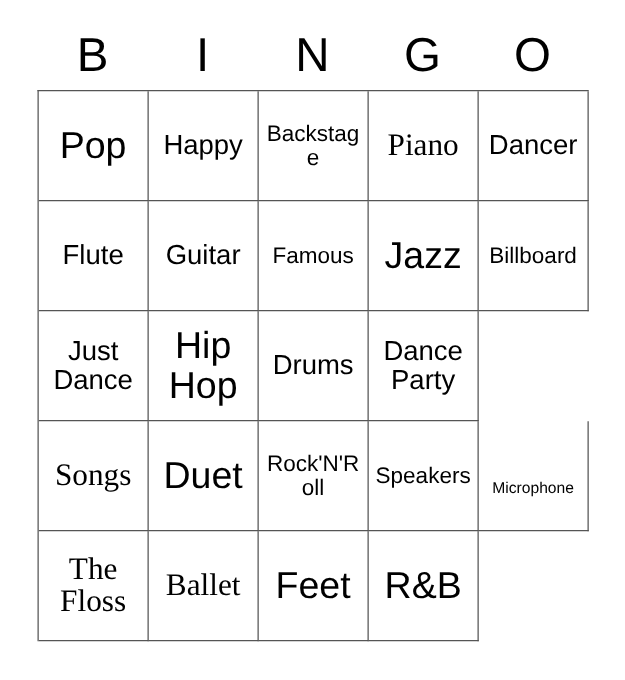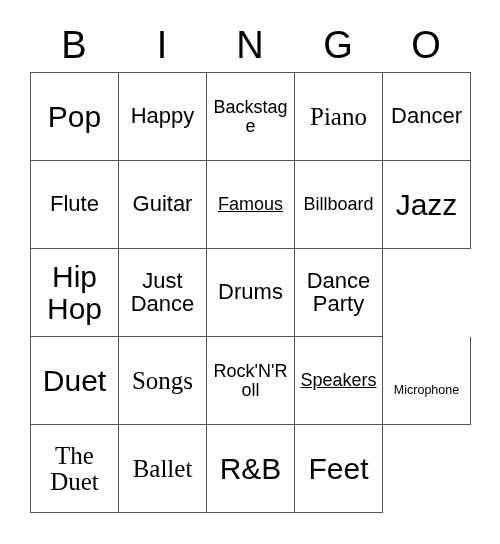--- a/index.html
+++ b/index.html
@@ -68,21 +68,21 @@
     display: block;
     line-height: 1.04;
     color: #000000;
     word-break: break-word;
   }
 
   
   .fs-xl  { font-size: 30px; }
   .fs-lg  { font-size: 25px; font-family: Liberation Serif, serif; }
   .fs-md  { font-size: 22px; }
-  .fs-sm  { font-size: 18px; text-decoration: underline; }
+  .fs-sm  { font-size: 18px; }
   .fs-xs  { font-size: 18px; }
   .fs-xxs { font-size: 12.5px; margin-top: 20px; }
 </style>
 </head>
 <body>
 
 <div id="bingo-card">
 
   <div class="header-row">
     <div class="header-cell">B</div>
@@ -116,69 +116,69 @@
       <div class="cell">
           <span class="cell-text fs-md">Flute</span>
         </div>
       <div class="cell">
           <span class="cell-text fs-md">Guitar</span>
         </div>
       <div class="cell">
           <span class="cell-text fs-sm">Famous</span>
         </div>
       <div class="cell">
-          <span class="cell-text fs-xs">Billboard</span>
+          <span class="cell-text fs-xl">Jazz</span>
         </div>
       <div class="cell">
-          <span class="cell-text fs-xl">Jazz</span>
+          <span class="cell-text fs-xs">Billboard</span>
         </div>
     </div>
 
     <div class="grid-row">
       <div class="cell">
-          <span class="cell-text fs-xl">Hip Hop</span>
+          <span class="cell-text fs-md">Just Dance</span>
         </div>
       <div class="cell">
-          <span class="cell-text fs-md">Just Dance</span>
+          <span class="cell-text fs-xl">Hip Hop</span>
         </div>
       <div class="cell">
           <span class="cell-text fs-md">Drums</span>
         </div>
       <div class="cell">
           <span class="cell-text fs-md">Dance Party</span>
         </div>
     </div>
 
     <div class="grid-row">
       <div class="cell">
-          <span class="cell-text fs-xl">Duet</span>
+          <span class="cell-text fs-lg">Songs</span>
         </div>
       <div class="cell">
-          <span class="cell-text fs-lg">Songs</span>
+          <span class="cell-text fs-xl">Duet</span>
         </div>
       <div class="cell">
           <span class="cell-text fs-xs">Rock'N'Roll</span>
         </div>
       <div class="cell">
           <span class="cell-text fs-sm">Speakers</span>
         </div>
       <div class="cell">
           <span class="cell-text fs-xxs">Microphone</span>
         </div>
     </div>
 
     <div class="grid-row">
       <div class="cell">
-          <span class="cell-text fs-lg">The Duet</span>
+          <span class="cell-text fs-lg">The Floss</span>
         </div>
       <div class="cell">
           <span class="cell-text fs-lg">Ballet</span>
         </div>
       <div class="cell">
-          <span class="cell-text fs-xl">R&amp;B</span>
+          <span class="cell-text fs-xl">Feet</span>
         </div>
       <div class="cell">
-          <span class="cell-text fs-xl">Feet</span>
+          <span class="cell-text fs-xl">R&amp;B</span>
         </div>
     </div>
 
   </div>
 </div>
 
 </body></html>

